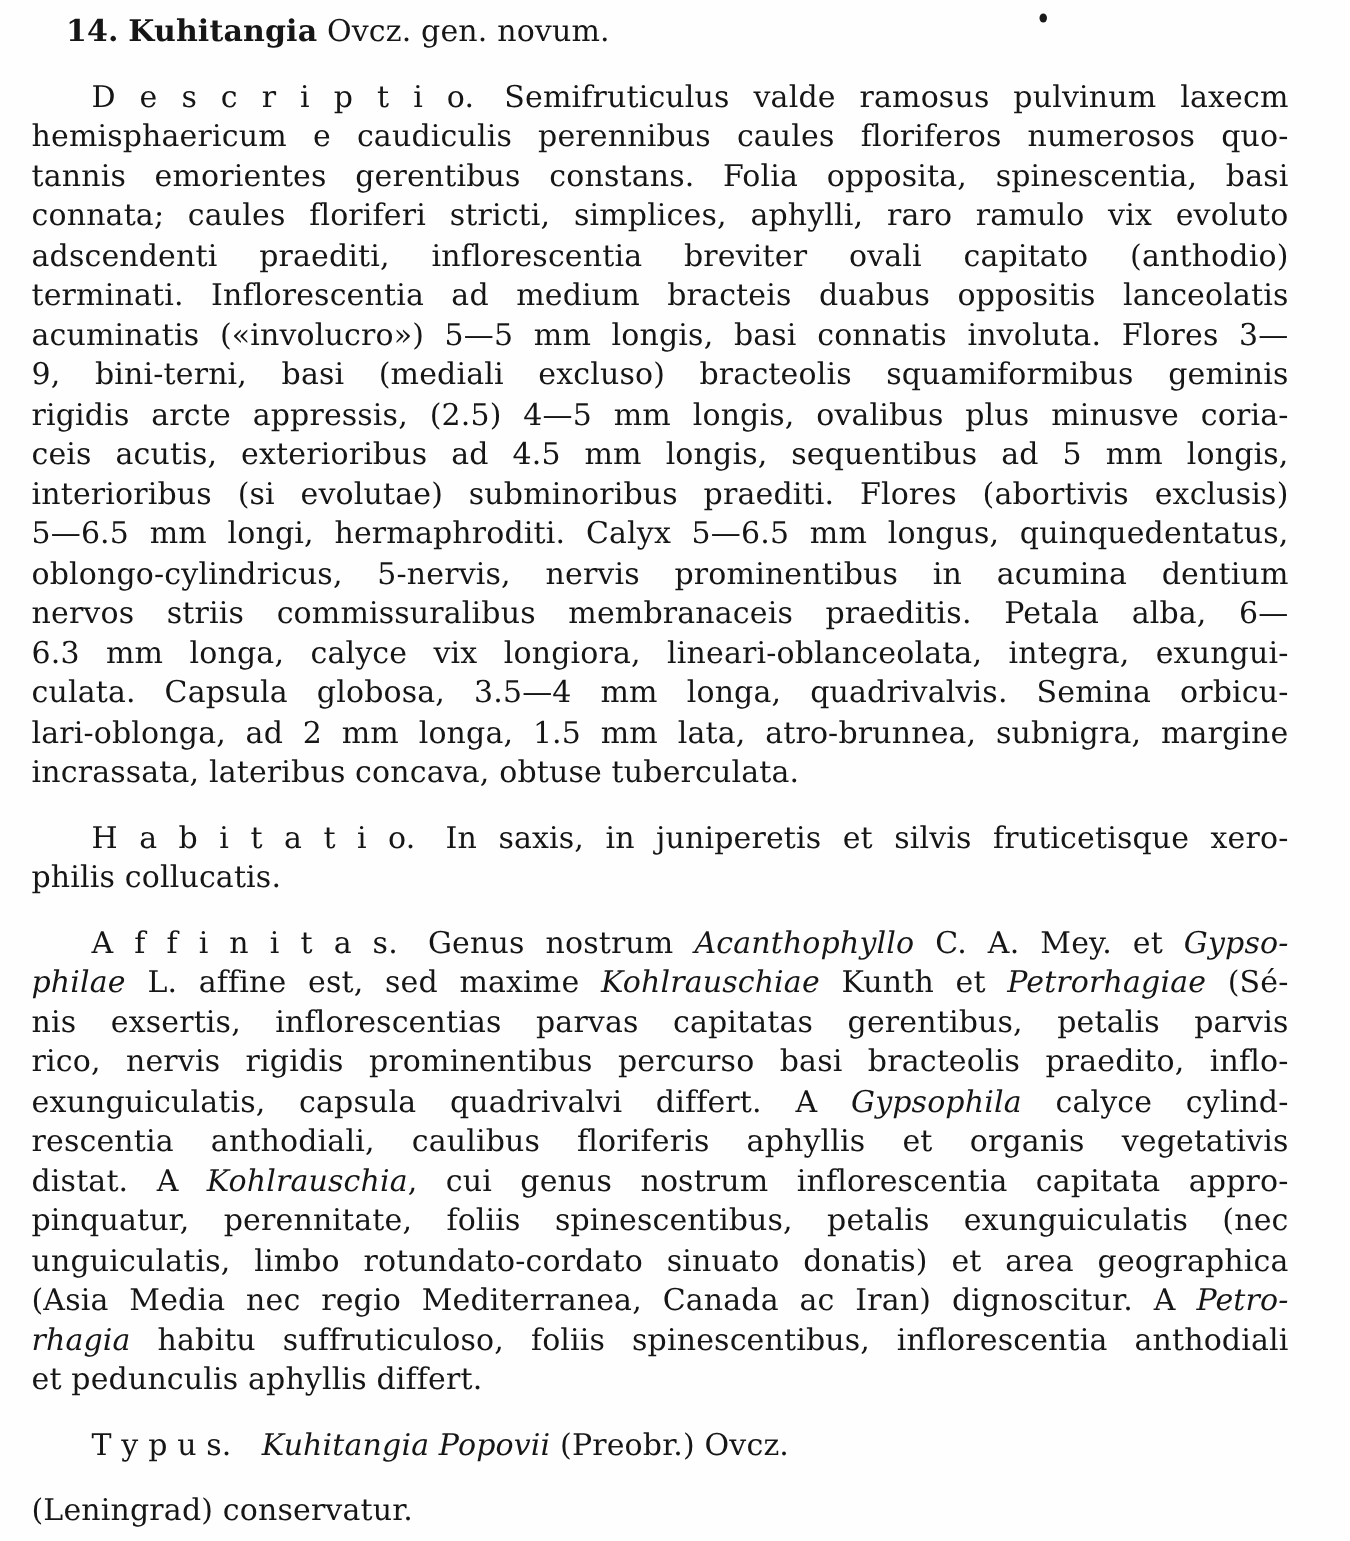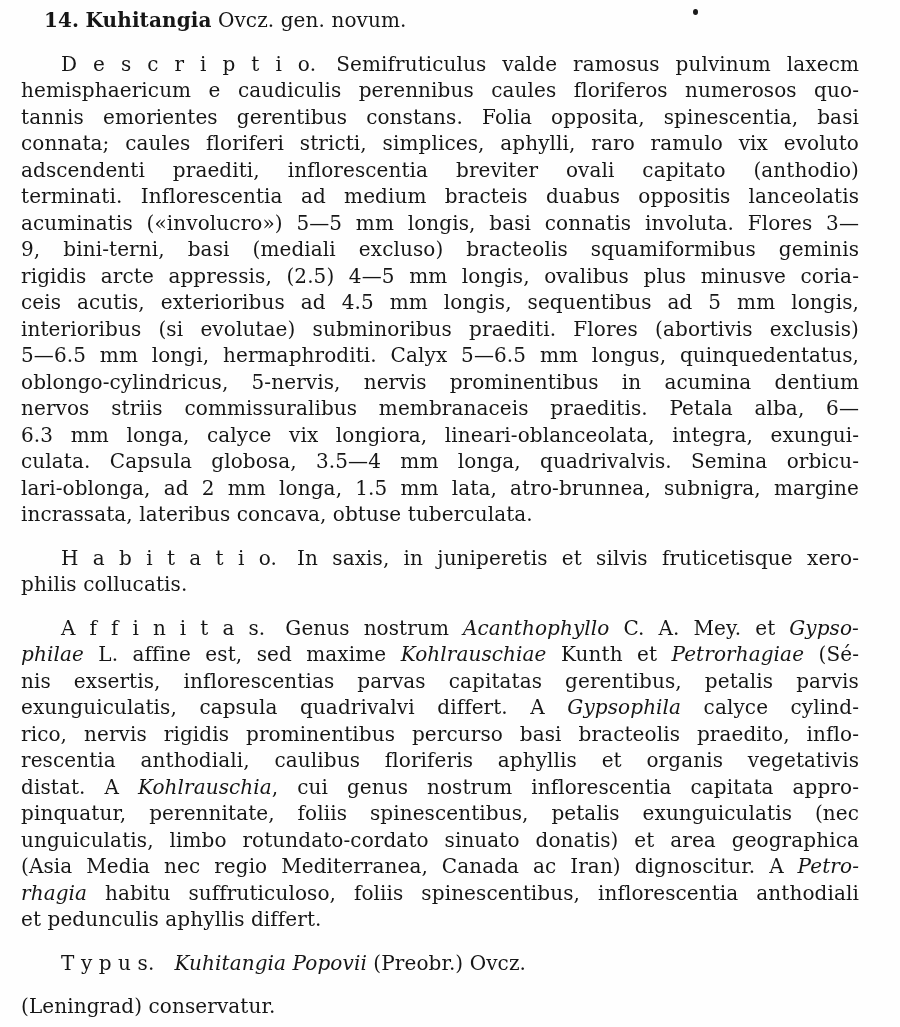--- a/index.html
+++ b/index.html
@@ -93,22 +93,22 @@
           <div class="line">incrassata, lateribus concava, obtuse tuberculata.</div>
         </div>
         <div class="para">
           <div class="line j ind">H a b i t a t i o. In saxis, in juniperetis et silvis fruticetisque xero-</div>
           <div class="line">philis collucatis.</div>
         </div>
         <div class="para">
           <div class="line j ind">A f f i n i t a s. Genus nostrum <i>Acanthophyllo</i> C. A. Mey. et <i>Gypso-</i></div>
           <div class="line j"><i>philae</i> L. affine est, sed maxime <i>Kohlrauschiae</i> Kunth et <i>Petrorhagiae</i> (Sé-</div>
           <div class="line j">nis exsertis, inflorescentias parvas capitatas gerentibus, petalis parvis</div>
+          <div class="line j">rico, nervis rigidis prominentibus percurso basi bracteolis praedito, inflo-</div>
           <div class="line j">exunguiculatis, capsula quadrivalvi differt. A <i>Gypsophila</i> calyce cylind-</div>
-          <div class="line j">rico, nervis rigidis prominentibus percurso basi bracteolis praedito, inflo-</div>
           <div class="line j">rescentia anthodiali, caulibus floriferis aphyllis et organis vegetativis</div>
           <div class="line j">distat. A <i>Kohlrauschia</i>, cui genus nostrum inflorescentia capitata appro-</div>
           <div class="line j">pinquatur, perennitate, foliis spinescentibus, petalis exunguiculatis (nec</div>
           <div class="line j">unguiculatis, limbo rotundato-cordato sinuato donatis) et area geographica</div>
           <div class="line j">(Asia Media nec regio Mediterranea, Canada ac Iran) dignoscitur. A <i>Petro-</i></div>
           <div class="line j"><i>rhagia</i> habitu suffruticuloso, foliis spinescentibus, inflorescentia anthodiali</div>
           <div class="line">et pedunculis aphyllis differt.</div>
         </div>
         <div class="para">
           <div class="line ind">T y p u s. <i>Kuhitangia Popovii</i> (Preobr.) Ovcz.</div>

